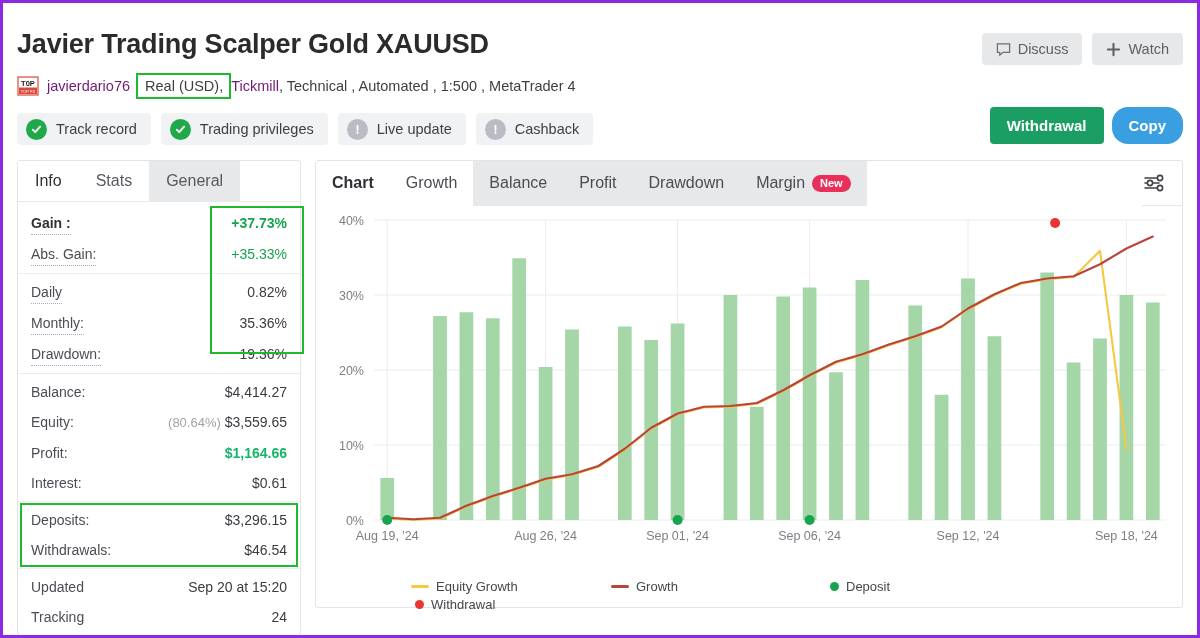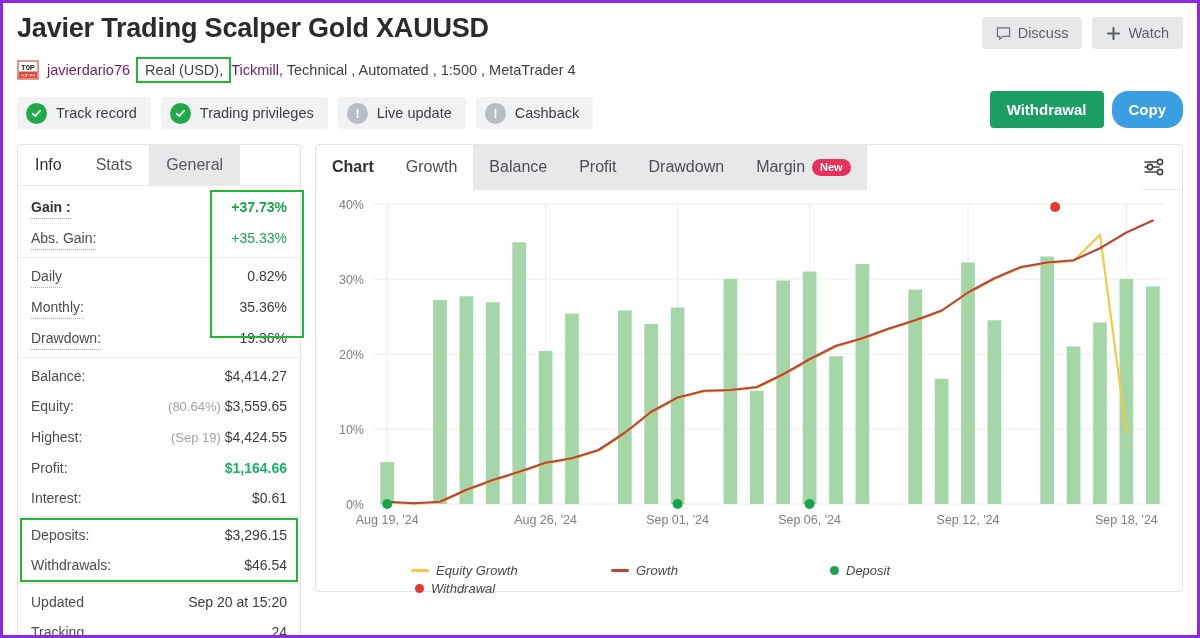--- a/index.html
+++ b/index.html
@@ -7,21 +7,21 @@
   body {
     font-family: "Liberation Sans", sans-serif;
     background: #ffffff;
     border: 3px solid #8a2be2;
     overflow: hidden;
     position: relative;
   }
   .page { width: 1194px; height: 632px; position: relative; padding: 0 14px; }
 
   
-  .hdr-top { display: flex; align-items: flex-start; justify-content: space-between; padding-top: 6px; }
+  .hdr-top { display: flex; align-items: flex-start; justify-content: space-between; padding-top: 22px; }
   .title {
     font-size: 27px; font-weight: bold; color: #2b2b2b;
     letter-spacing: -0.2px; line-height: 38px;
   }
   .hdr-actions { display: flex; gap: 10px; padding-top: 8px; }
   .act-btn {
     background: #e7e8ea; border: none; border-radius: 4px;
     color: #5d6066; font-size: 14.5px; padding: 8px 14px;
     display: flex; align-items: center; gap: 7px; cursor: pointer;
     white-space: nowrap;
@@ -112,21 +112,21 @@
   .ctab-fill { flex: 1; background: #fff; height: 45px; }
   .gear { padding-right: 14px; display:flex; align-items:center; cursor:pointer; }
 
   .plot-wrap { position: relative; height: 412px; }
   svg.plot { display: block; }
 
   .legend {
     position: absolute; left: 95px; bottom: 6px; width: 640px;
     font-size: 13px; color: #45474c;
   }
-  .lg-row { display: flex; align-items: flex-end; font-style: italic; }
+  .lg-row { display: flex; align-items: flex-end; }
   .lg-item { display: flex; align-items: center; gap: 7px; }
   .lg-line { width: 18px; height: 3px; border-radius:2px; }
   .lg-dot { width: 9px; height: 9px; border-radius: 50%; margin-left:4px; }
 </style>
 </head>
 <body>
 
 <div class="page">
 
   <div class="hdr-top">
@@ -246,27 +246,20 @@
       <div class="stat-group">
         <div class="srow">
           <span class="slbl plain">Balance:</span>
           <span class="sval">$4,414.27</span>
         </div>
         <div class="srow">
           <span class="slbl plain">Equity:</span>
           <span>
             <span class="sub">(80.64%)</span>
             <span class="sval">$3,559.65</span>
-          </span>
-        </div>
-        <div class="srow">
-          <span class="slbl plain">Highest:</span>
-          <span>
-            <span class="sub">(Sep 19)</span>
-            <span class="sval">$4,424.55</span>
           </span>
         </div>
         <div class="srow">
           <span class="slbl plain">Profit:</span>
           <span class="sval mint">$1,164.66</span>
         </div>
         <div class="srow">
           <span class="slbl plain">Interest:</span>
           <span class="sval">$0.61</span>
         </div>

